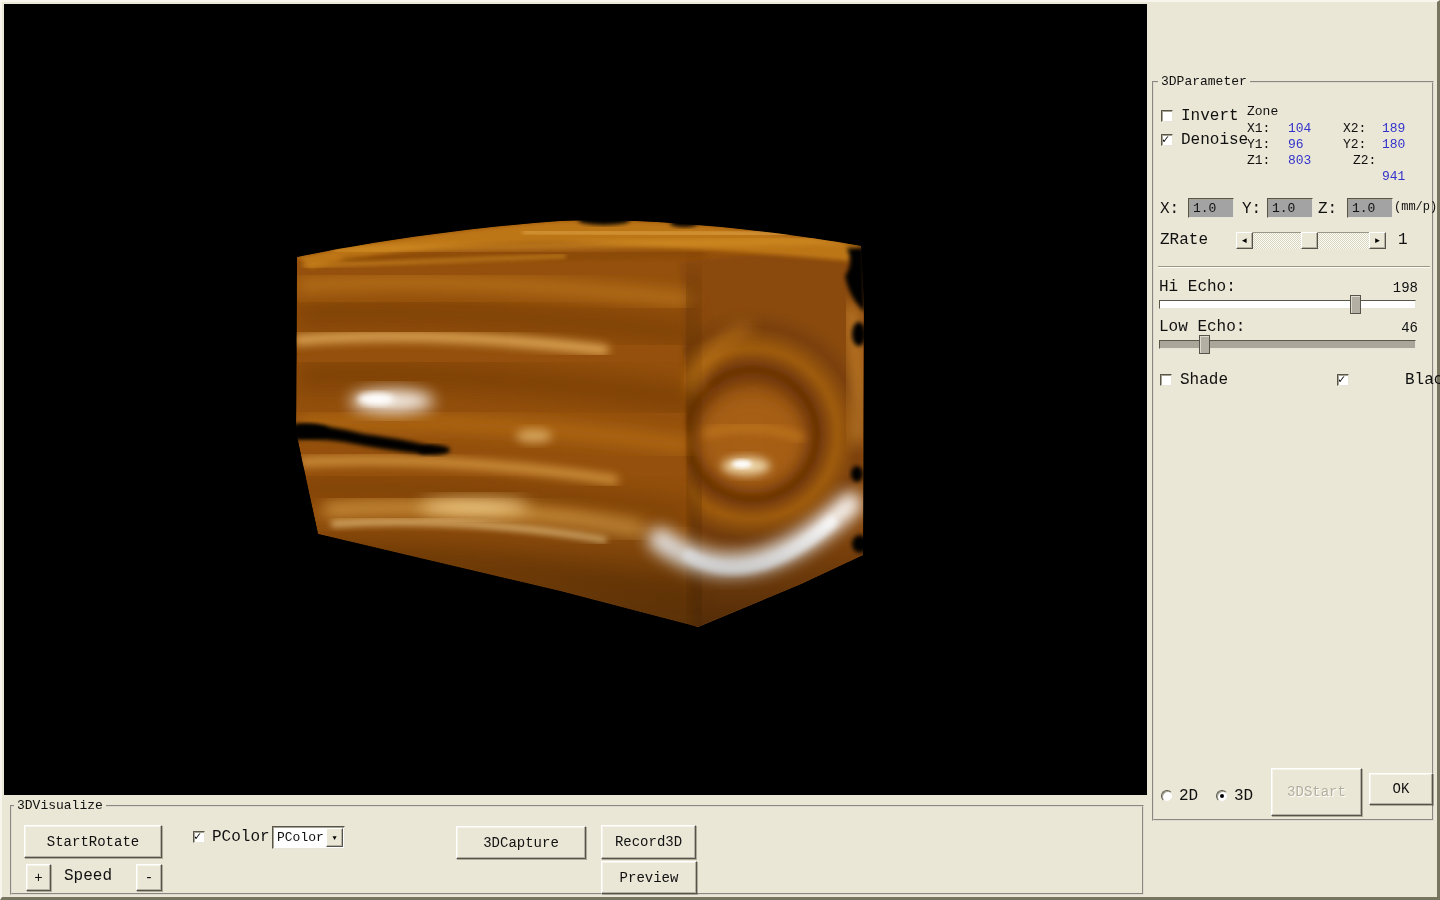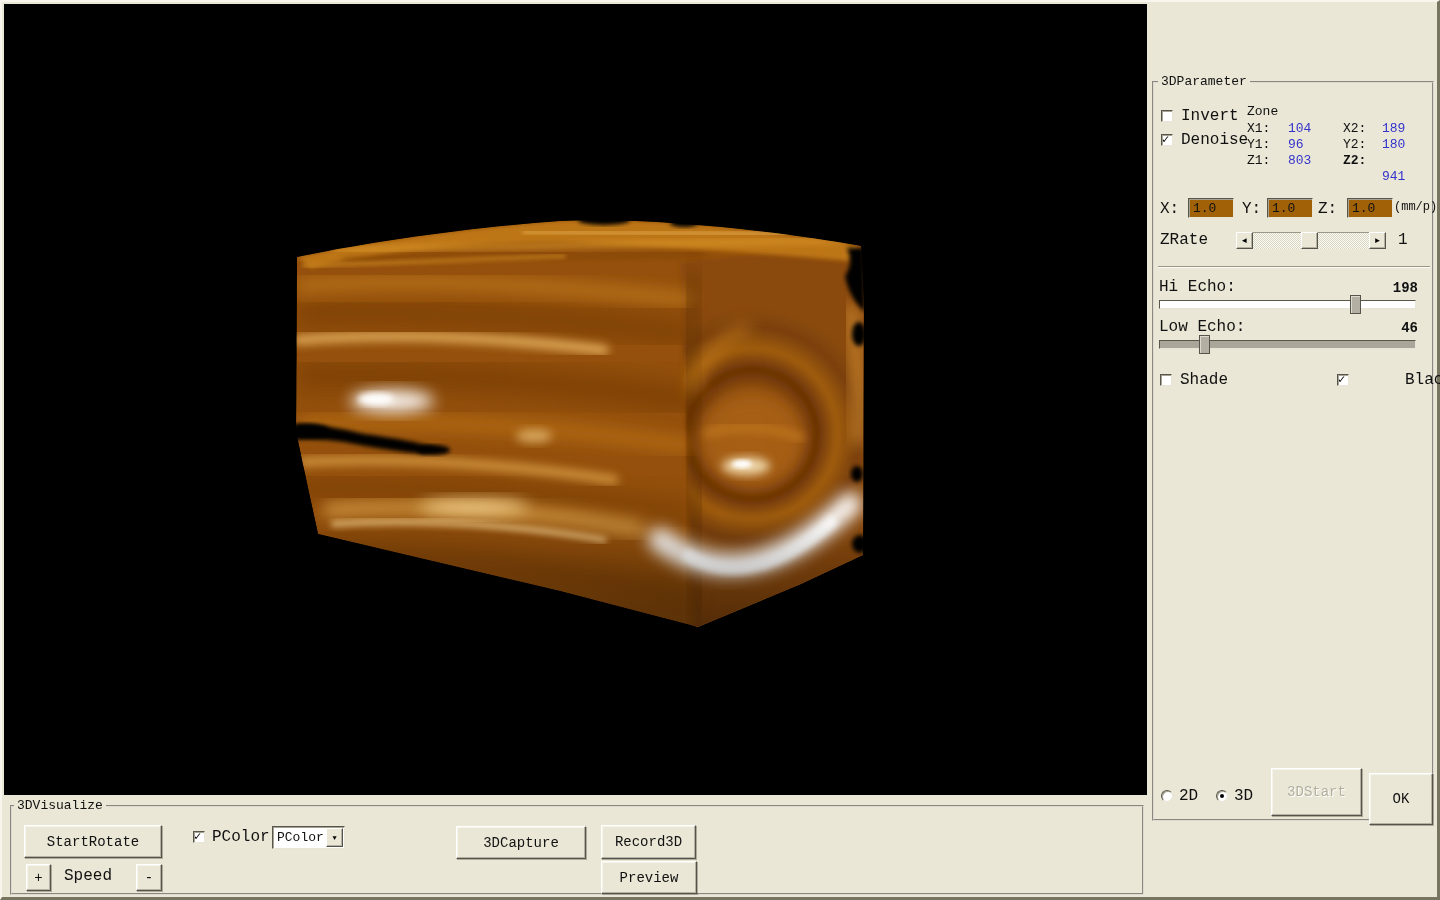--- a/index.html
+++ b/index.html
@@ -17,21 +17,21 @@
     background:#eae7d6;color:#111;font-size:14px;cursor:default;box-sizing:border-box;
     border:1px solid;border-color:#ffffff #55534a #55534a #ffffff;
     box-shadow:inset -1px -1px 0 #b6b2a3,inset 1px 1px 0 #f6f4ea,1px 1px 0 rgba(60,58,40,.35);}
   .btn.disabled{color:#b3af9f;text-shadow:1px 1px 0 #fff;}
   .chk{position:absolute;width:12px;height:12px;background:#fff;box-sizing:border-box;
     border:1px solid;border-color:#58564a #e8e5d8 #e8e5d8 #58564a;box-shadow:inset 1px 1px 0 #a7a394;}
   .tick{position:absolute;left:0px;top:-3px;font-size:12px;font-weight:bold;color:#000;}
   .radio{position:absolute;width:12px;height:12px;border-radius:50%;background:#fff;box-sizing:border-box;
     border:1px solid;border-color:#58564a #e8e5d8 #e8e5d8 #58564a;box-shadow:inset 1px 1px 0 #a7a394;}
   .dot{position:absolute;left:3px;top:3px;width:4px;height:4px;border-radius:50%;background:#000;}
-  .field{position:absolute;background:#a16207;box-sizing:border-box;color:#111;
+  .field{position:absolute;background:#a3a3a3;box-sizing:border-box;color:#111;
     border:1px solid;border-color:#58564a #e8e5d8 #e8e5d8 #58564a;box-shadow:inset 1px 1px 0 #a7a394;
     font-family:"Liberation Mono",monospace;font-size:13px;padding:1px 0 0 4px;}
   input.field{outline:none;}
   .sep{position:absolute;height:0;border-top:1px solid #9a9786;border-bottom:1px solid #fdfcf5;}
   .track{position:absolute;box-sizing:border-box;border:1px solid;border-color:#58564a #e8e5d8 #e8e5d8 #58564a;}
   .track.white{background:#fff;}
   .track.gray{background:#aaa699;}
   .thumb{position:absolute;width:11px;height:19px;background:#b3afa2;border:1px solid #55534a;
     box-sizing:border-box;box-shadow:inset 1px 1px 0 #dedbce;}
   .scrollbar{position:absolute;height:17px;box-sizing:border-box;}
@@ -42,21 +42,21 @@
     background-image:conic-gradient(#fdfcf2 25%,#d9d5c3 0 50%,#fdfcf2 0 75%,#d9d5c3 0);background-size:2px 2px;
     border-top:1px solid #9a9786;box-sizing:border-box;}
   .sb-thumb{position:absolute;top:0;width:17px;height:17px;background:#eae7d6;box-sizing:border-box;
     border:1px solid;border-color:#ffffff #55534a #55534a #ffffff;box-shadow:inset -1px -1px 0 #b6b2a3;}
   .combo{position:absolute;background:#fff;box-sizing:border-box;
     border:1px solid;border-color:#58564a #e8e5d8 #e8e5d8 #58564a;box-shadow:inset 1px 1px 0 #a7a394;}
   .combo-text{position:absolute;left:4px;top:3px;font-size:13px;color:#111;}
   .combo-btn{position:absolute;right:1px;top:1px;bottom:1px;width:17px;display:flex;align-items:center;justify-content:center;
     font-size:7px;color:#000;background:#eae7d6;box-sizing:border-box;
     border:1px solid;border-color:#ffffff #55534a #55534a #ffffff;box-shadow:inset -1px -1px 0 #b6b2a3;}
-  .val-right{position:absolute;font-size:14px;color:#111;text-align:right;font-weight:bold;}
+  .val-right{position:absolute;font-size:14px;color:#111;text-align:right;}
 </style>
 </head>
 <body>
 
 <div class="window">
 
   <div class="viewport">
     <svg width="1143" height="791" viewBox="0 0 1143 791">
       <defs>
         <filter id="b2" x="-20%" y="-20%" width="140%" height="140%">
@@ -160,21 +160,21 @@
     <div class="lbl sm" style="left:93px;top:39px;">X1:</div>
     <div class="lbl sm blue" style="left:134px;top:39px;">104</div>
     <div class="lbl sm" style="left:189px;top:39px;">X2:</div>
     <div class="lbl sm blue" style="left:228px;top:39px;">189</div>
     <div class="lbl sm" style="left:93px;top:55px;">Y1:</div>
     <div class="lbl sm blue" style="left:134px;top:55px;">96</div>
     <div class="lbl sm" style="left:189px;top:55px;">Y2:</div>
     <div class="lbl sm blue" style="left:228px;top:55px;">180</div>
     <div class="lbl sm" style="left:93px;top:71px;">Z1:</div>
     <div class="lbl sm blue" style="left:134px;top:71px;">803</div>
-    <div class="lbl sm" style="left:189px;top:71px;font-weight:bold;">Z2:</div>
+    <div class="lbl sm" style="left:199px;top:71px;">Z2:</div>
     <div class="lbl sm blue" style="left:228px;top:71px;margin-top:16px;">941</div>
 
     <div class="lbl" style="left:6px;top:119px;">X:</div>
     <input class="field" style="left: 34px; top: 115px; width: 46px; height: 20px;" value="1.0">
     <div class="lbl" style="left:88px;top:119px;">Y:</div>
     <input class="field" style="left: 113px; top: 115px; width: 46px; height: 20px;" value="1.0">
     <div class="lbl" style="left:164px;top:119px;">Z:</div>
     <input class="field" style="left: 193px; top: 115px; width: 46px; height: 20px;" value="1.0">
     <div class="lbl sm" style="left:240px;top:117px;font-size:12px;">(mm/p)</div>
 
@@ -211,21 +211,21 @@
     <div class="lbl" style="left:203px;top:290px;margin-left:48px;">Black</div>
 
     <div class="radio" style="left:7px;top:707px;"></div>
     <div class="lbl" style="left:25px;top:706px;">2D</div>
     <div class="radio" style="left:62px;top:707px;">
       <span class="dot"></span>
     </div>
     <div class="lbl" style="left:80px;top:706px;">3D</div>
 
     <div class="btn disabled" style="left:117px;top:685px;width:91px;height:48px;font-size:14px;">3DStart</div>
-    <div class="btn" style="left:215px;top:690px;width:64px;height:52px;text-align:center;">OK</div>
+    <div class="btn" style="left:215px;top:690px;width:64px;height:32px;text-align:center;">OK</div>
   </div>
 
   <div class="group" style="left:8px;top:803px;width:1134px;height:90px;">
     <div class="group-label" style="left:2px;">3DVisualize</div>
 
     <div class="btn" style="left:12px;top:18px;width:138px;height:33px;">StartRotate</div>
 
     <div class="chk" style="left:181px;top:24px;">
       <span class="tick">✓</span>
     </div>

